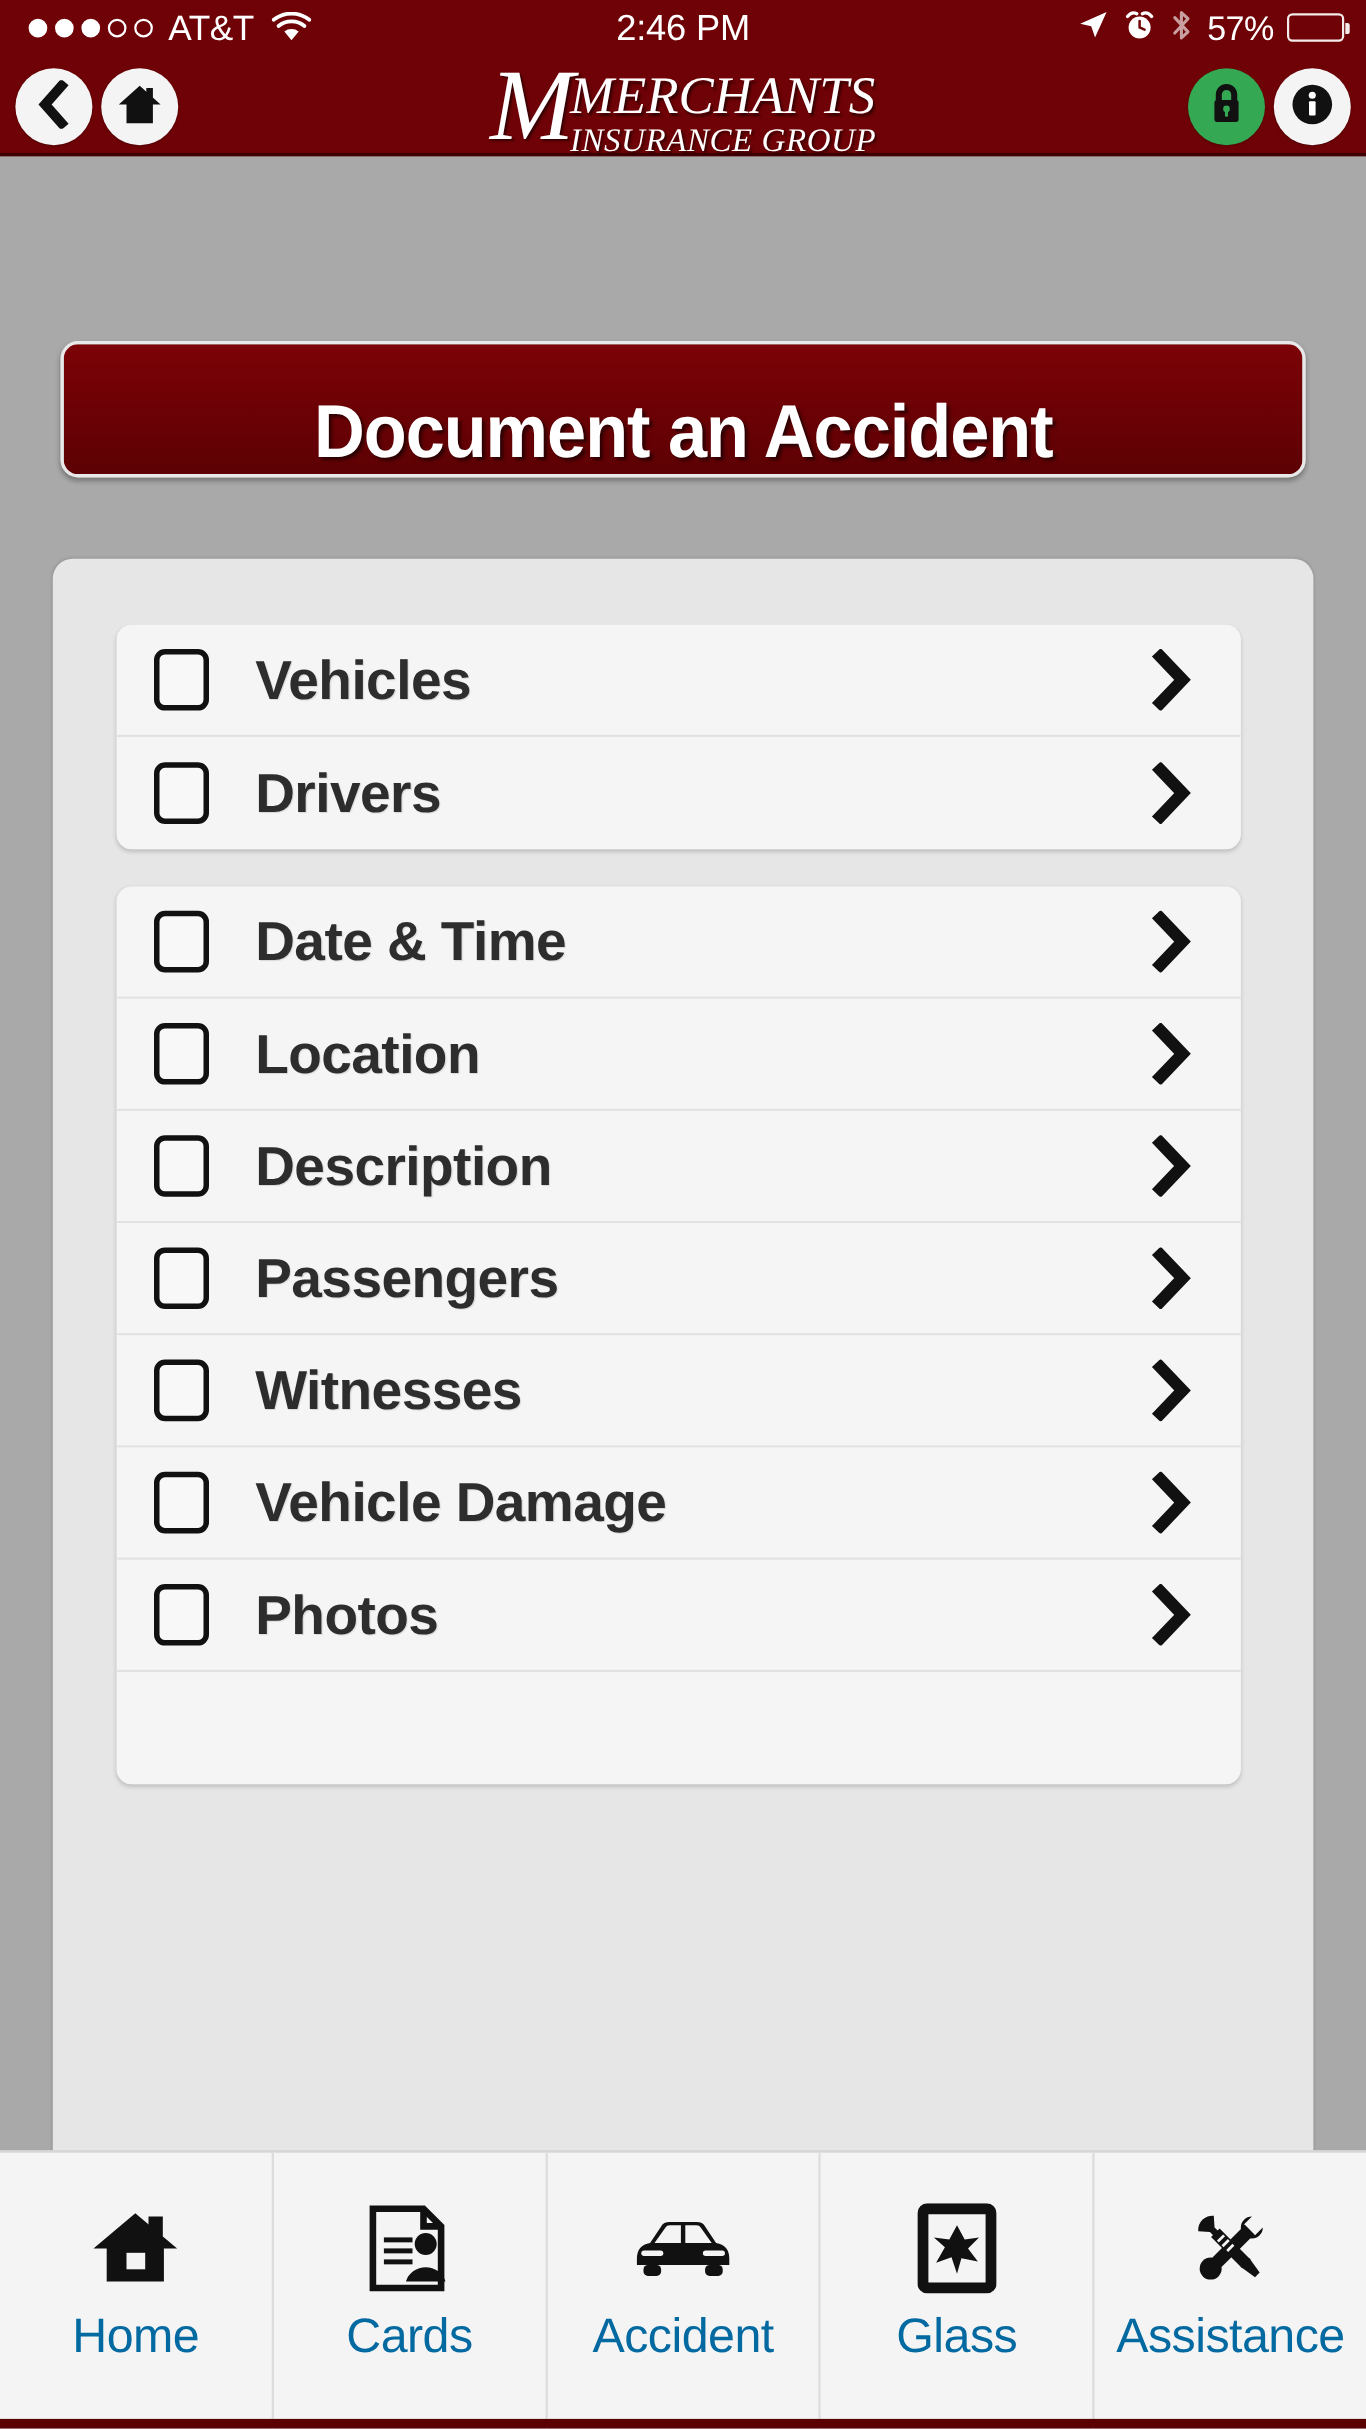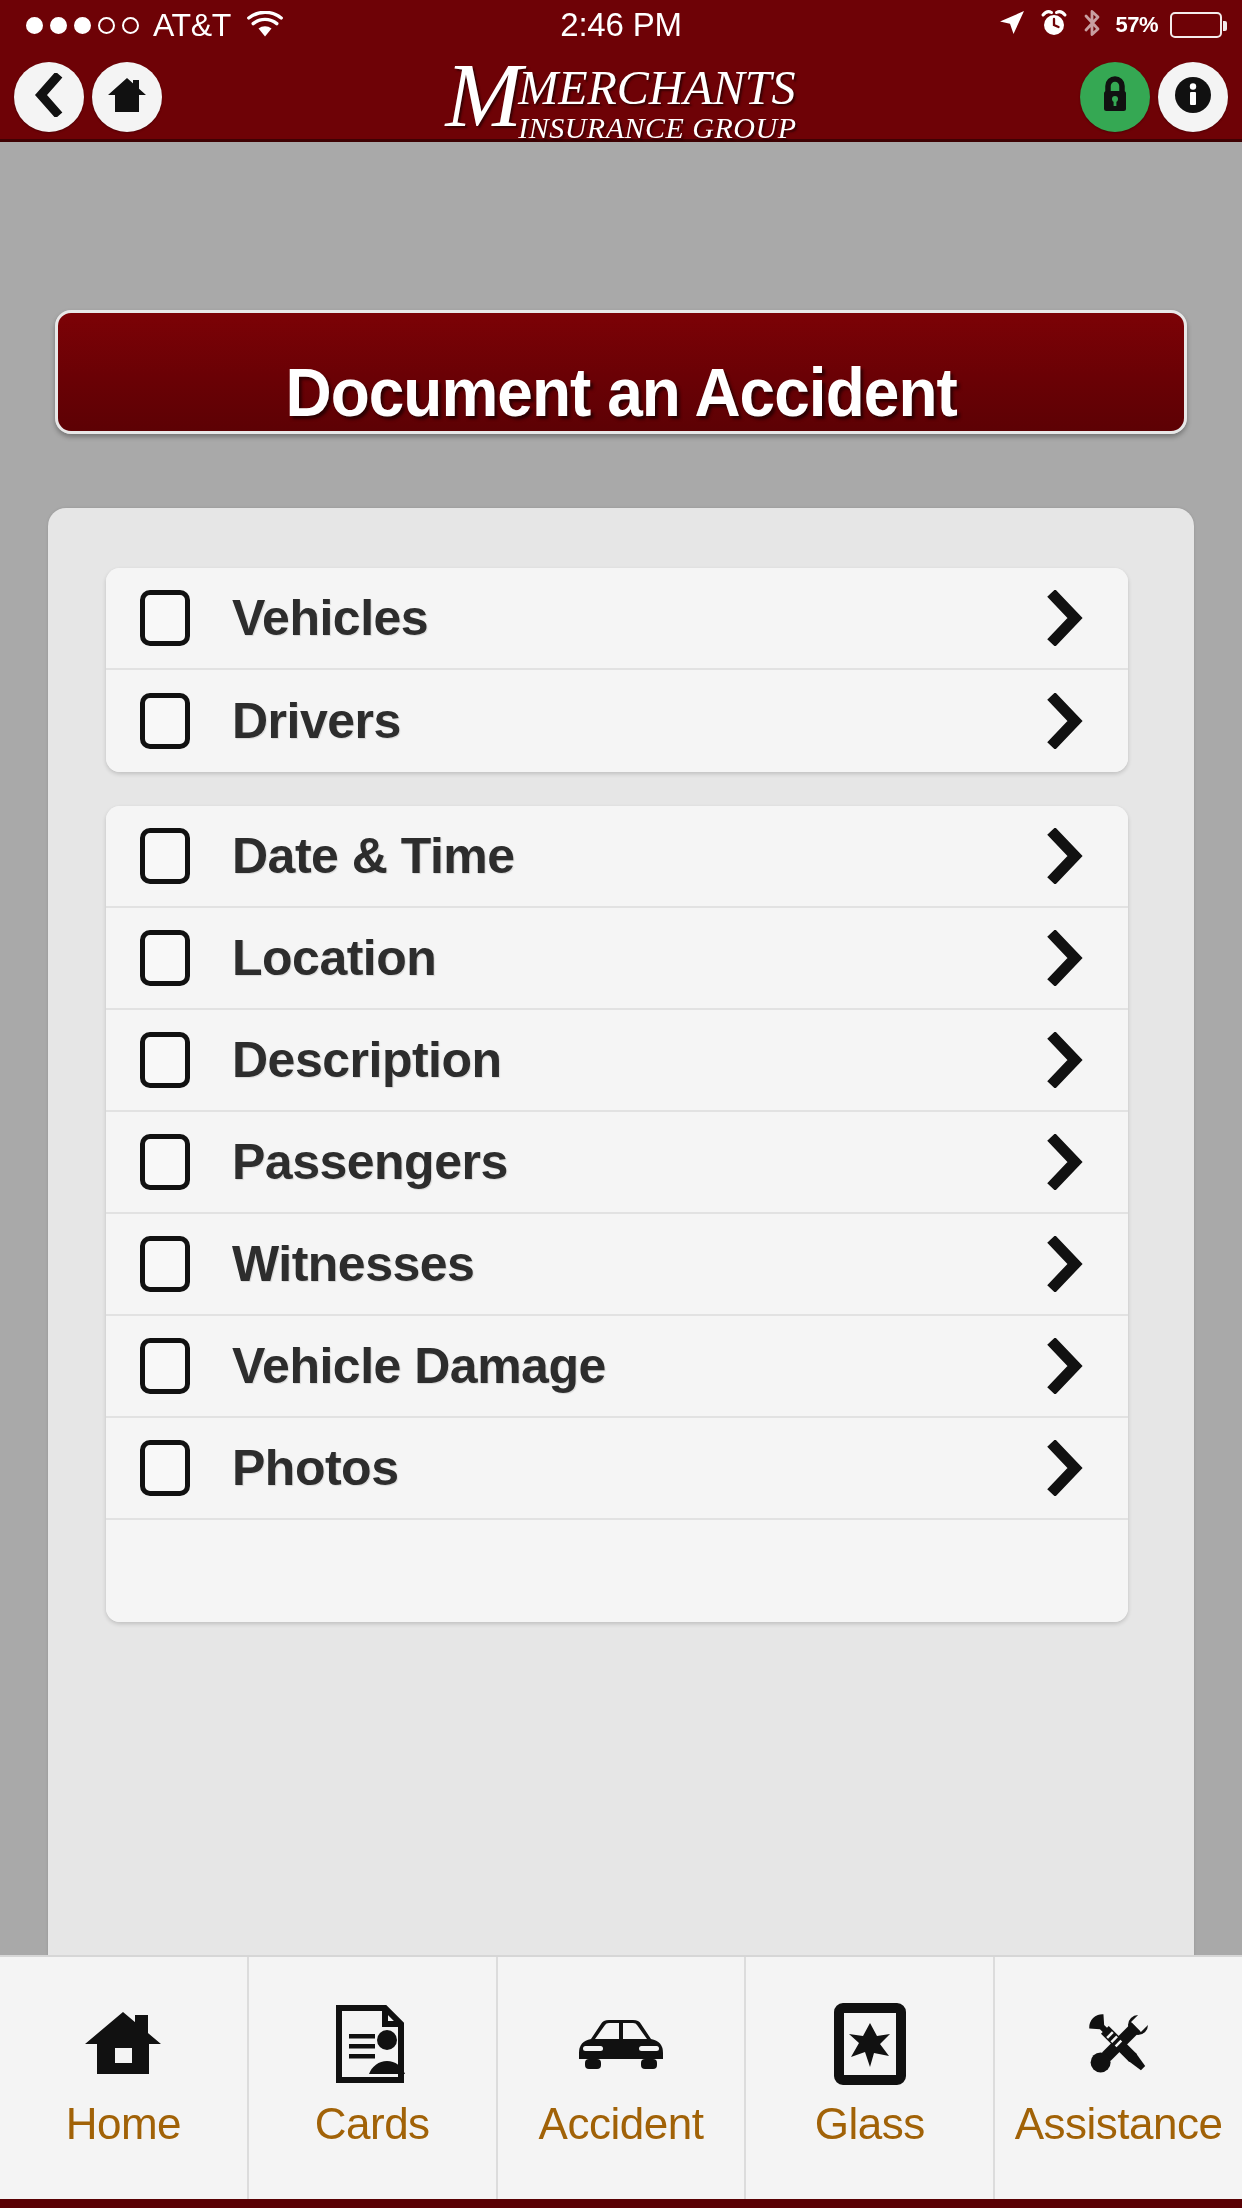--- a/index.html
+++ b/index.html
@@ -65,22 +65,22 @@
   }
 
   .sb-right {
     position: absolute;
     right: 20px;
     display: flex;
     align-items: center;
     gap: 12px;
   }
   .battery-pct {
-    font-size: 22px;
-    font-weight: 700;
+    font-size: 31px;
+    font-weight: 400;
     letter-spacing: -0.5px;
     line-height: 1;
   }
   .battery {
     position: relative;
     width: 52px; height: 26px;
     border: 2.5px solid rgba(255,255,255,0.92);
     border-radius: 5px;
     padding: 2.5px;
   }
@@ -282,21 +282,21 @@
   }
   .tab:last-child { border-right: none; }
   .tab-icon {
     height: 78px;
     display: flex;
     align-items: center;
     justify-content: center;
   }
   .tab-label {
     font-size: 44px;
-    color: #a16207;
+    color: #0369a1;
     font-weight: 400;
     letter-spacing: -0.5px;
     white-space: nowrap;
   }
   .bottom-strip {
     position: absolute;
     bottom: 0; left: 0;
     width: 1242px;
     height: 9px;
     background: #5a0104;

